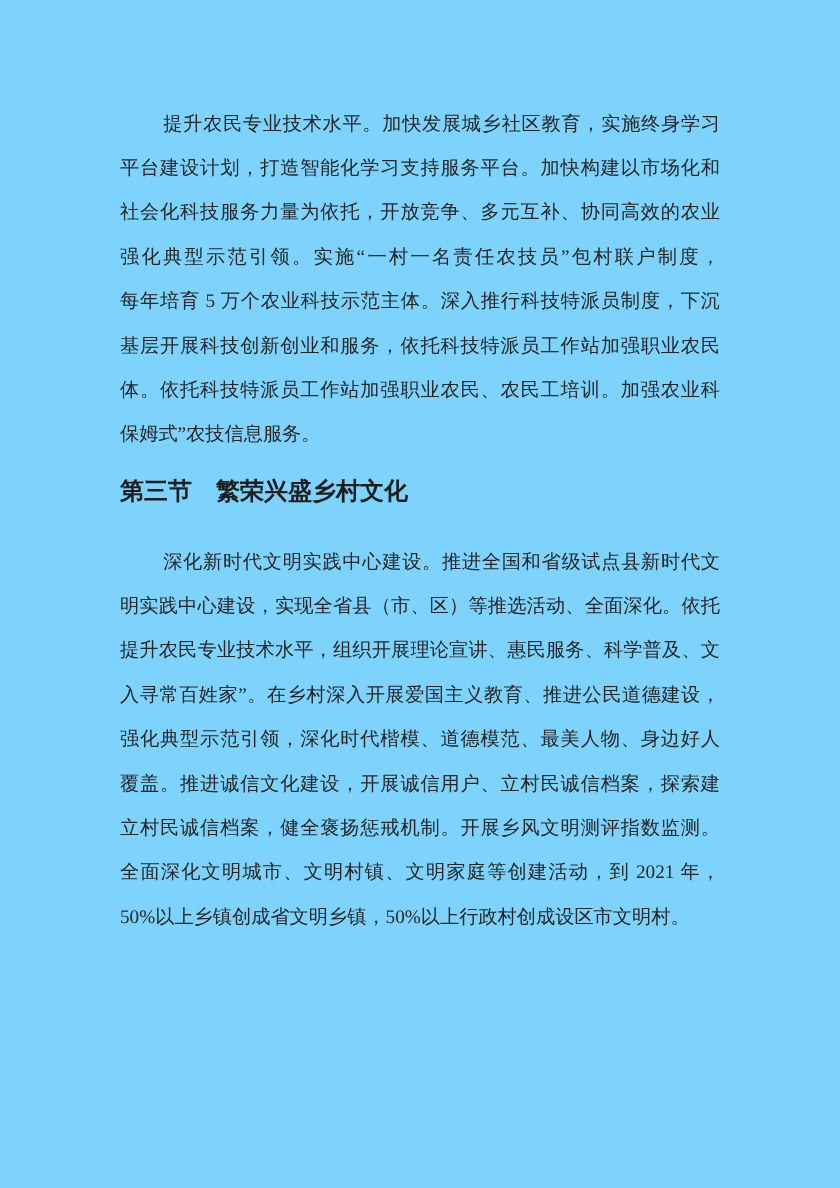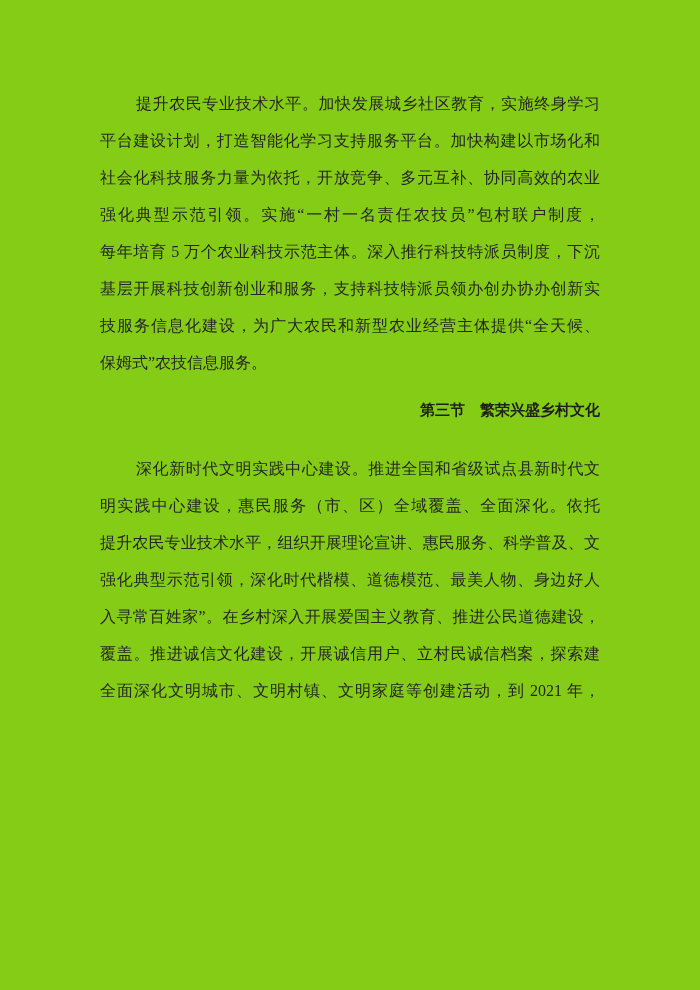--- a/index.html
+++ b/index.html
@@ -4,21 +4,21 @@
 <style>
   html, body {
     margin: 0;
     padding: 0;
     background: #ffffff;
   }
   .page {
     position: relative;
     width: 700px;
     height: 990px;
-    background: #84cc16;
+    background: #7dd3fc;
     overflow: hidden;
     font-family: "Liberation Serif", "DejaVu Serif", serif;
     color: #262626;
   }
   .content {
     position: absolute;
     left: 100px;
     top: 85px;
     width: 500px;
   }
@@ -37,45 +37,47 @@
   .tline.first {
     text-indent: 36px;
   }
   .tline.last {
     text-align-last: left;
   }
   .heading {
     margin: 11px 0 21px 0;
     height: 37px;
     line-height: 37px;
-    font-size: 15px;
+    font-size: 20px;
     font-weight: bold;
-    text-align: right;
+    text-align: left;
     color: #1e1e1e;
   }
 </style>
 </head>
 <body>
 
 <div class="page">
   <div class="content">
     <div class="para">
         <div class="tline first">提升农民专业技术水平。加快发展城乡社区教育，实施终身学习</div>
         <div class="tline">平台建设计划，打造智能化学习支持服务平台。加快构建以市场化和</div>
         <div class="tline">社会化科技服务力量为依托，开放竞争、多元互补、协同高效的农业</div>
         <div class="tline">强化典型示范引领。实施“一村一名责任农技员”包村联户制度，</div>
         <div class="tline">每年培育 5 万个农业科技示范主体。深入推行科技特派员制度，下沉</div>
-        <div class="tline">基层开展科技创新创业和服务，支持科技特派员领办创办协办创新实</div>
-        <div class="tline">技服务信息化建设，为广大农民和新型农业经营主体提供“全天候、</div>
+        <div class="tline">基层开展科技创新创业和服务，依托科技特派员工作站加强职业农民</div>
+        <div class="tline">体。依托科技特派员工作站加强职业农民、农民工培训。加强农业科</div>
         <div class="tline last">保姆式”农技信息服务。</div>
       </div>
     <h2 class="heading">第三节　繁荣兴盛乡村文化</h2>
     <div class="para">
         <div class="tline first">深化新时代文明实践中心建设。推进全国和省级试点县新时代文</div>
-        <div class="tline">明实践中心建设，惠民服务（市、区）全域覆盖、全面深化。依托</div>
+        <div class="tline">明实践中心建设，实现全省县（市、区）等推选活动、全面深化。依托</div>
         <div class="tline">提升农民专业技术水平，组织开展理论宣讲、惠民服务、科学普及、文</div>
+        <div class="tline">入寻常百姓家”。在乡村深入开展爱国主义教育、推进公民道德建设，</div>
         <div class="tline">强化典型示范引领，深化时代楷模、道德模范、最美人物、身边好人</div>
-        <div class="tline">入寻常百姓家”。在乡村深入开展爱国主义教育、推进公民道德建设，</div>
         <div class="tline">覆盖。推进诚信文化建设，开展诚信用户、立村民诚信档案，探索建</div>
+        <div class="tline">立村民诚信档案，健全褒扬惩戒机制。开展乡风文明测评指数监测。</div>
         <div class="tline">全面深化文明城市、文明村镇、文明家庭等创建活动，到 2021 年，</div>
+        <div class="tline last">50%以上乡镇创成省文明乡镇，50%以上行政村创成设区市文明村。</div>
       </div>
   </div>
 </div>
 
 </body></html>

